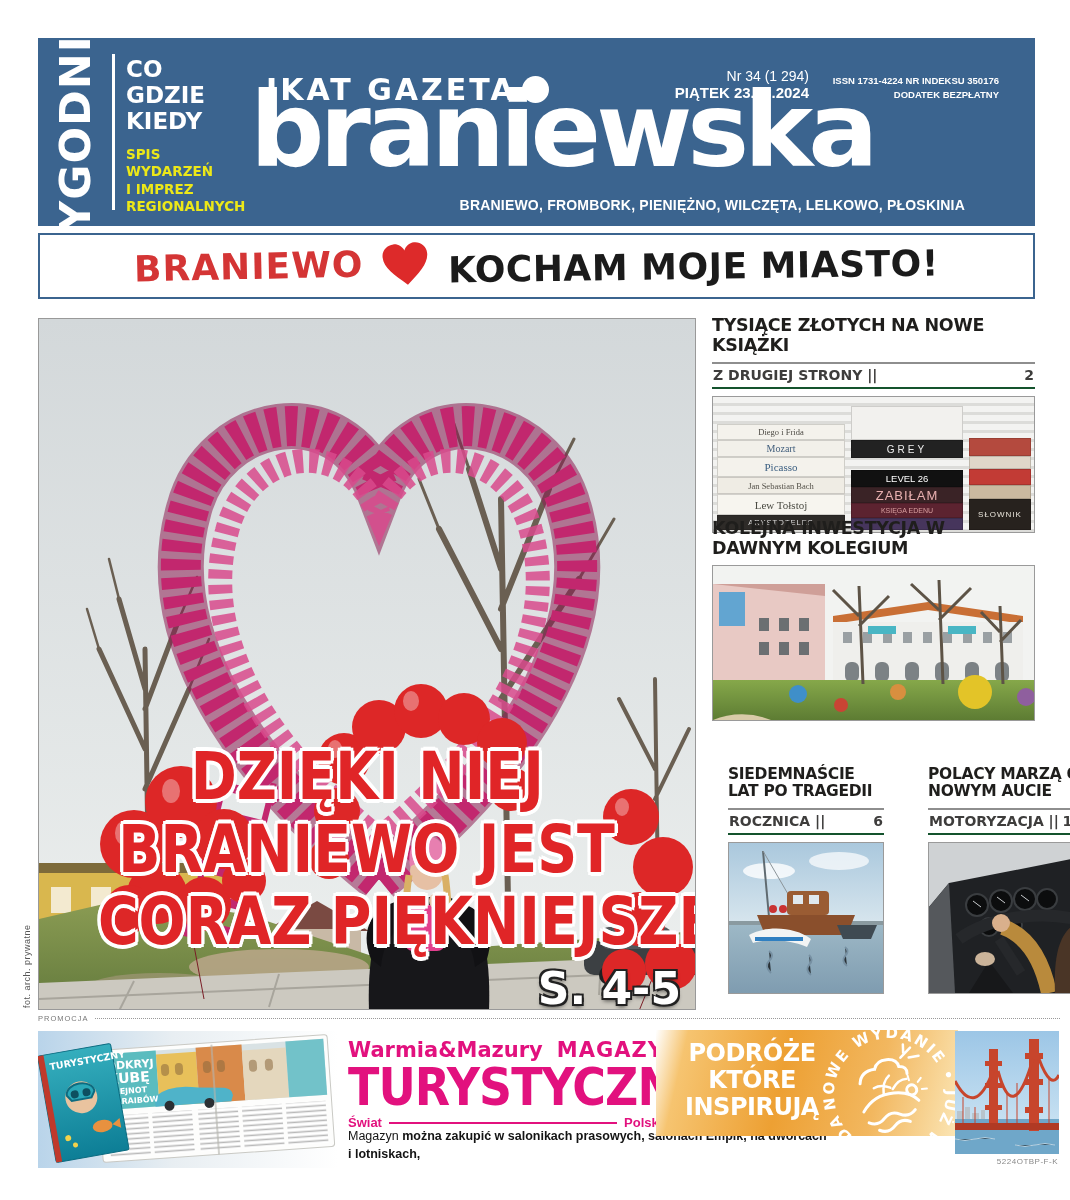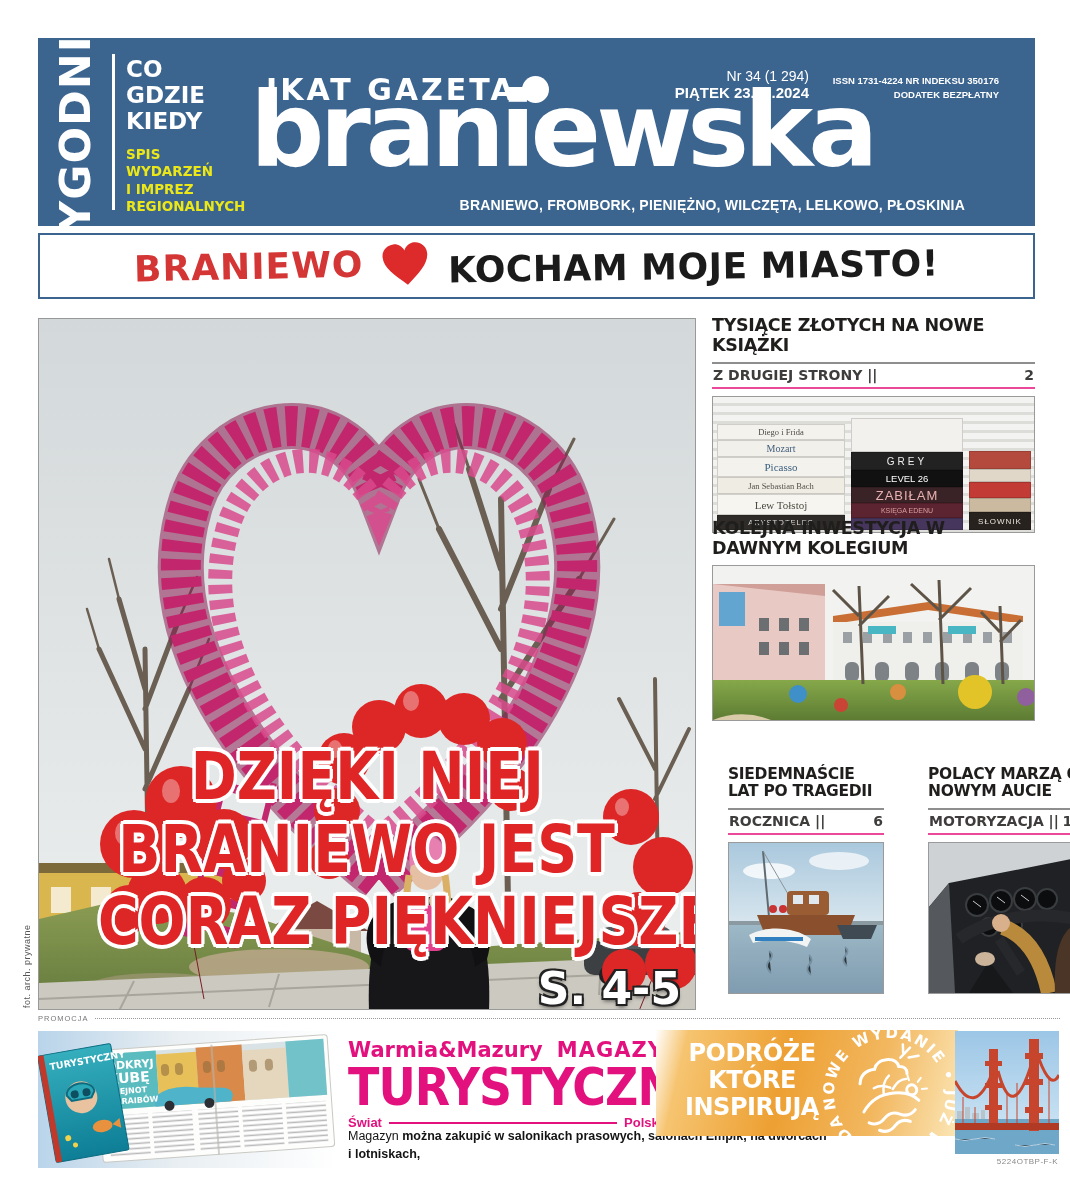--- a/index.html
+++ b/index.html
@@ -36,21 +36,21 @@
            font-size:66px;line-height:1;color:#e02527;
            text-shadow:-3px -3px 0 #fff,3px -3px 0 #fff,-3px 3px 0 #fff,3px 3px 0 #fff,-4px 0 0 #fff,4px 0 0 #fff,0 -4px 0 #fff,0 4px 0 #fff;}
   .hl-line span{display:inline-block;transform:scaleX(.84);transform-origin:center;white-space:nowrap;}
   .hl-pages{position:absolute;right:14px;top:644px;color:#fff;font-family:"DejaVu Sans",sans-serif;font-weight:bold;font-size:44px;
             text-shadow:-2px -2px 0 #222,2px -2px 0 #222,-2px 2px 0 #222,2px 2px 0 #222,0 3px 4px rgba(0,0,0,.6);}
   .credit{position:absolute;left:22px;top:1008px;transform:rotate(-90deg);transform-origin:left top;
           font-size:9px;color:#555;letter-spacing:.5px;white-space:nowrap;}
   
   .story{position:absolute;width:323px;}
   .story-head{font-family:"DejaVu Sans",sans-serif;font-weight:bold;font-size:17.5px;line-height:1.12;color:#1f1e1c;letter-spacing:-0.3px;margin-bottom:7px;}
-  .secrow{display:flex;justify-content:space-between;align-items:center;border-top:2px solid #8e8e8e;border-bottom:2px solid #ec4899;
+  .secrow{display:flex;justify-content:space-between;align-items:center;border-top:2px solid #8e8e8e;border-bottom:2px solid #14532d;
           padding:3px 1px 4px;color:#3e3d3c;font-family:"DejaVu Sans",sans-serif;font-weight:bold;font-size:14px;}
   .photo-frame{margin-top:7px;border:1px solid #9a9a9a;box-sizing:border-box;overflow:hidden;position:relative;background:#eee;}
   .two-col{display:flex;gap:12px;}
   .two-col .col{width:156px;}
   .two-col .story-head{font-size:15.5px;}
   
   .books-bg{position:absolute;inset:0;background:repeating-linear-gradient(180deg,#f3f3f1 0 6px,#dcdcd9 6px 9px);}
   .stack{position:absolute;bottom:2px;display:flex;flex-direction:column-reverse;}
   .spine{display:flex;align-items:center;justify-content:center;font-size:8.5px;border:1px solid rgba(0,0,0,.15);
          box-sizing:border-box;white-space:nowrap;overflow:hidden;}
@@ -273,26 +273,26 @@
         <div class="spine" style="height:21px;background:#f7f5ef;color:#4a4a42;font-family:'Liberation Serif',serif;font-size:11px;">Lew Tołstoj</div>
         <div class="spine" style="height:17px;background:#efece4;color:#55524a;font-family:'Liberation Serif',serif;">Jan Sebastian Bach</div>
         <div class="spine" style="height:20px;background:#f4f2ec;color:#3a5e80;font-family:'Liberation Serif',serif;font-size:11px;">Picasso</div>
         <div class="spine" style="height:17px;background:#f2f0ea;color:#44607e;font-family:'Liberation Serif',serif;font-size:10px;">Mozart</div>
         <div class="spine" style="height:16px;background:#f4f2ec;color:#4c4a44;font-family:'Liberation Serif',serif;">Diego i Frida</div>
       </div>
       <div class="stack" style="left:138px;width:112px;">
         <div class="spine" style="height:12px;background:#46355c;"></div>
         <div class="spine" style="height:15px;background:#5c2330;color:#d9a0a0;font-size:7px;">KSIĘGA EDENU</div>
         <div class="spine" style="height:16px;background:#3a2326;color:#e8b0b0;font-size:13px;letter-spacing:1px;">ZABIŁAM</div>
-        <div class="spine" style="height:17px;background:#111;color:#fff;font-size:9.5px;">LEVEL 26</div>
+        <div class="spine" style="height:17px;background:#111;color:#fff;font-size:9.5px;margin-top:12px;">LEVEL 26</div>
         <div class="spine" style="height:18px;background:#222;color:#eee;font-size:10px;letter-spacing:3px;">GREY</div>
         <div class="spine" style="height:34px;background:#f2f1ee;color:#aaa;"></div>
       </div>
       <div class="stack" style="left:256px;width:62px;">
-        <div class="spine" style="height:18px;background:#27221e;color:#e8e4da;font-size:8px;letter-spacing:1px;">SŁOWNIK</div>
+        <div class="spine" style="height:31px;background:#27221e;color:#e8e4da;font-size:8px;letter-spacing:1px;">SŁOWNIK</div>
         <div class="spine" style="height:14px;background:#cbb9a0;"></div>
         <div class="spine" style="height:16px;background:#c23b35;color:#f2ddda;"></div>
         <div class="spine" style="height:13px;background:#e0d7c9;"></div>
         <div class="spine" style="height:18px;background:#b44a3e;"></div>
       </div>
     </div>
   </div>
 
   <div class="story" style="left:712px;top:519px;">
     <div class="story-head" style="width:240px;">KOLEJNA INWESTYCJA W DAWNYM KOLEGIUM</div>

